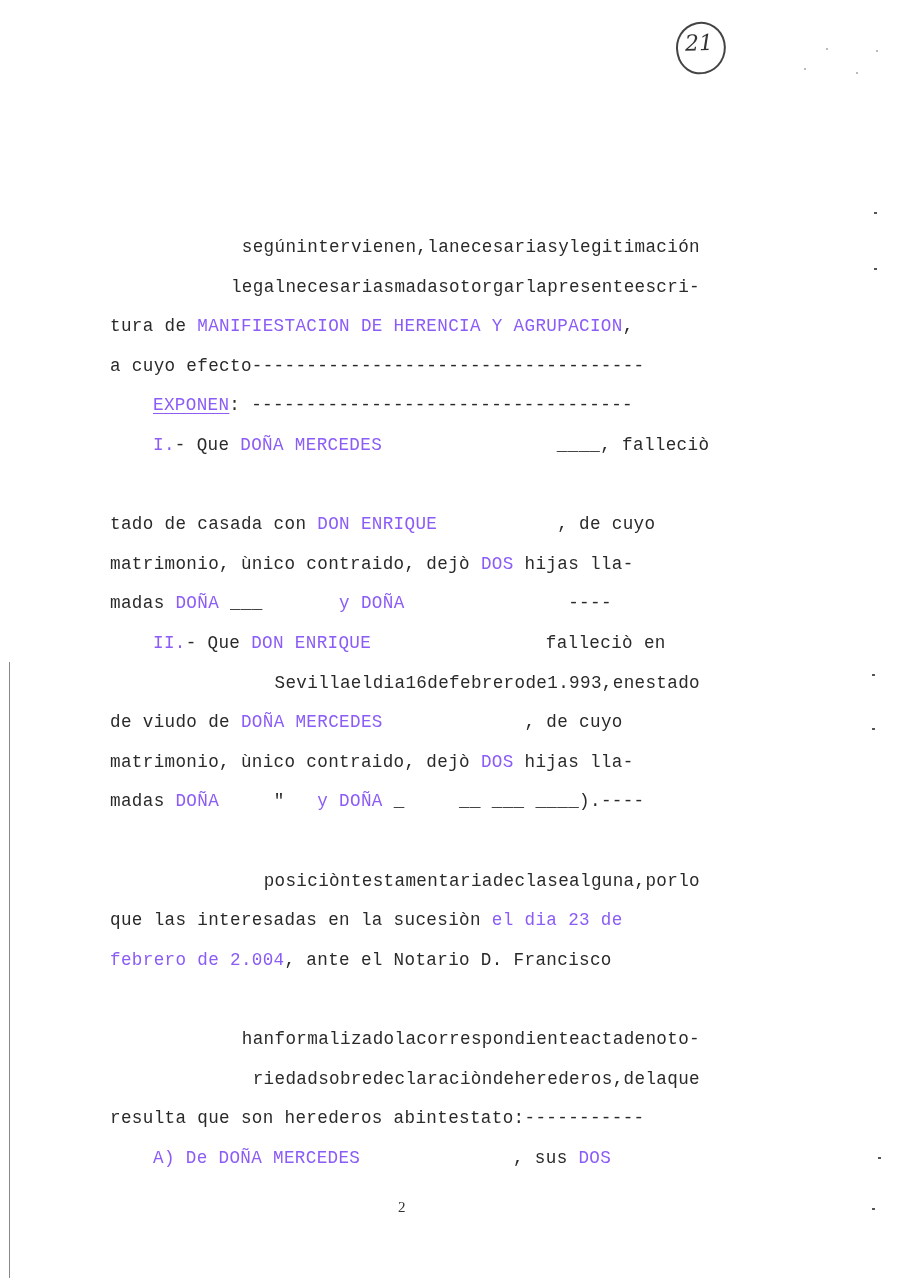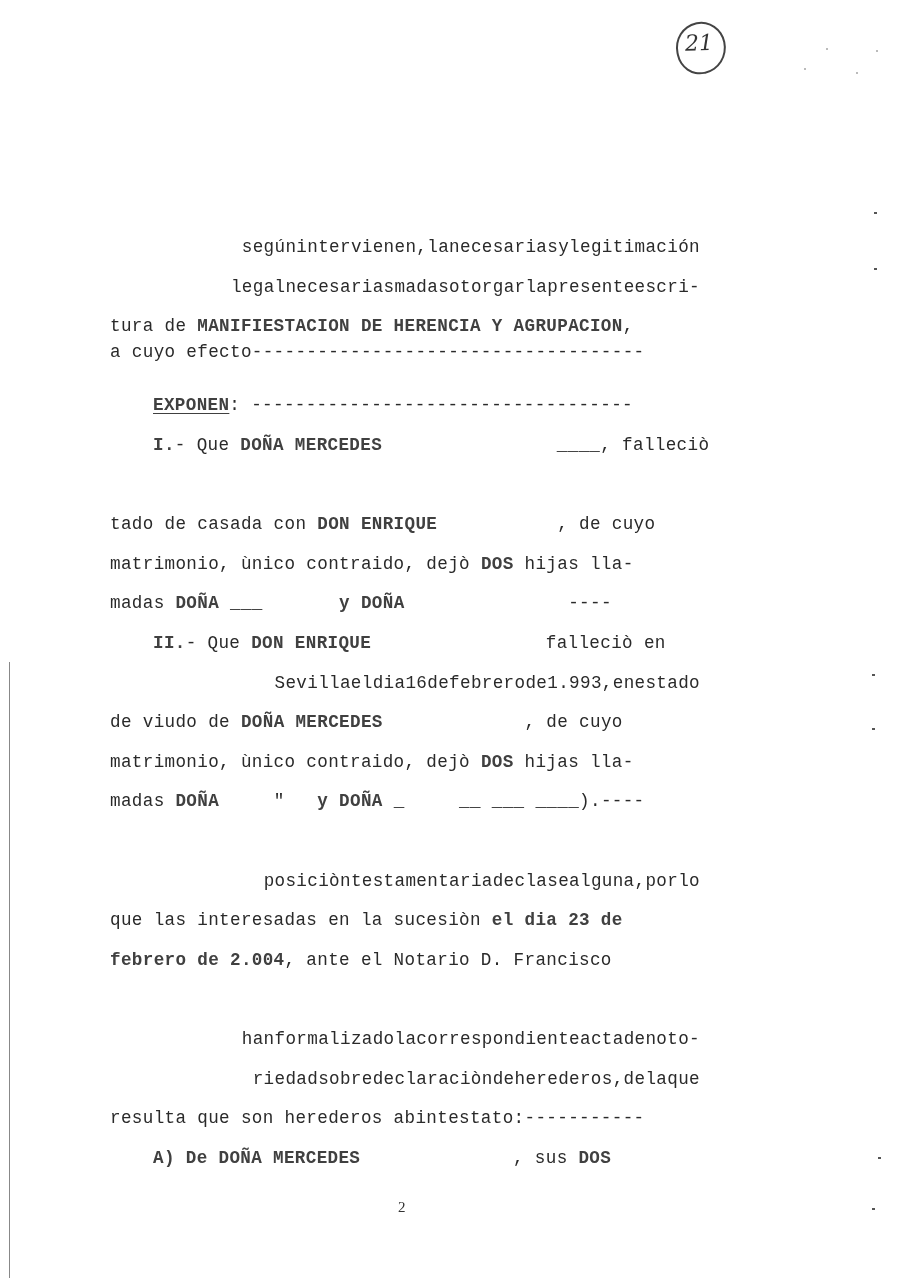--- a/index.html
+++ b/index.html
@@ -3,21 +3,21 @@
 <meta charset="utf-8">
 <style>
   html, body { margin: 0; padding: 0; background: #ffffff; }
   body { width: 906px; height: 1280px; position: relative; overflow: hidden; font-family: "Liberation Mono", monospace; color: #2a2a2a; }
   .page { position: absolute; left: 0; top: 0; width: 906px; height: 1280px; background: #fff; }
   .stamp { position: absolute; left: 676px; top: 22px; width: 50px; height: 52px; border: 2px solid #444; border-radius: 50% 48% 52% 46%; transform: rotate(-12deg); box-sizing: border-box; }
   .stamp span { position: absolute; left: 8px; top: 6px; font-family: "DejaVu Serif", serif; font-style: italic; font-size: 22px; color: #333; transform: rotate(10deg); }
   .line { position: absolute; left: 110px; width: 590px; height: 24px; font-size: 17.6px; line-height: 24px; white-space: pre; letter-spacing: 0.35px; }
   .just { display: flex; justify-content: flex-end; }
   .ind { left: 153px; width: 547px; }
-  b { font-weight: bold; color: #404040; }
+  b { font-weight: normal; color: #8b5cf6; }
   u { text-decoration: underline; text-underline-offset: 3px; text-align: right; }
   .pagenum { position: absolute; left: 398px; top: 1199px; font-family: "Liberation Serif", serif; font-size: 15px; color: #333; }
   .vline { position: absolute; left: 9px; top: 662px; width: 1px; height: 616px; background: #888; }
   .speck { position: absolute; width: 3px; height: 2px; background: #555; }
   .speck.light { background: #bbb; width: 2px; height: 2px; }
 </style>
 </head>
 <body>
 
 <div class="page">
@@ -40,21 +40,21 @@
     <span>necesarias</span>
     <span>madas</span>
     <span>otorgar</span>
     <span>la</span>
     <span>presente</span>
     <span>escri-</span>
   </div>
 
   <div class="line" style="top:314px"><span>tura de </span><b>MANIFIESTACION DE HERENCIA Y AGRUPACION</b><span>,</span></div>
 
-  <div class="line" style="top:340px">a cuyo efecto------------------------------------</div>
+  <div class="line" style="top:354px">a cuyo efecto------------------------------------</div>
 
   <div class="line ind" style="top:393px"><b><u>EXPONEN</u></b><span>: -----------------------------------</span></div>
 
   <div class="line ind" style="top:433px"><b>I.</b><span>- Que </span><b>DOÑA MERCEDES</b><span>                </span><span>____, falleciò</span></div>
 
 
   <div class="line" style="top:512px"><span>tado de casada con </span><b>DON ENRIQUE</b><span>           </span><span>, de cuyo</span></div>
 
   <div class="line" style="top:552px"><span>matrimonio, ùnico contraido, dejò </span><b>DOS</b><span> hijas lla-</span></div>
 

